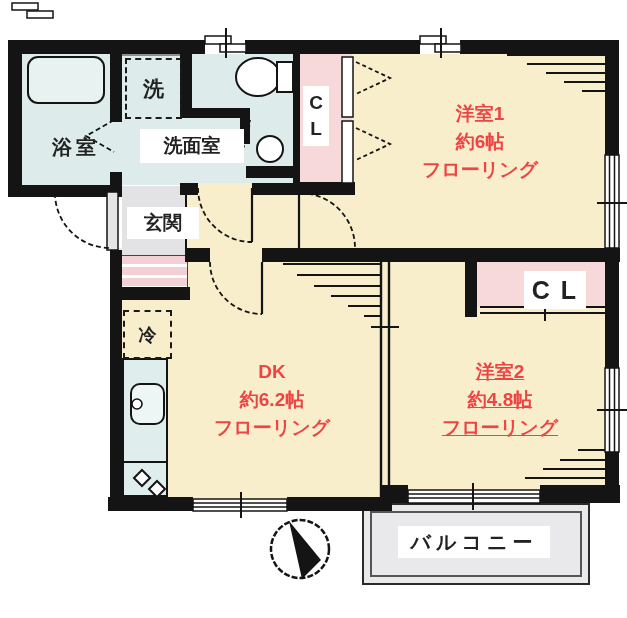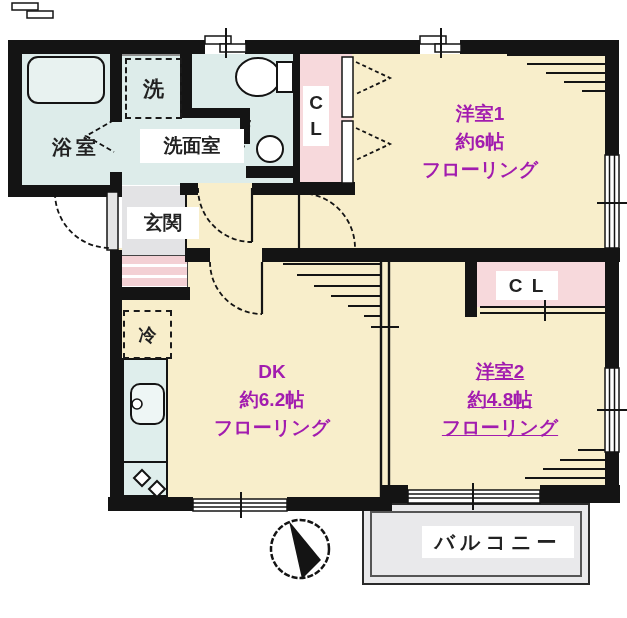--- a/index.html
+++ b/index.html
@@ -2,21 +2,21 @@
 <html><head>
 <meta charset="utf-8">
 <style>
   html,body{margin:0;padding:0;background:#fff;}
   #plan{position:relative;width:627px;height:618px;background:#ffffff;overflow:hidden;
         font-family:"Liberation Sans","DejaVu Sans",sans-serif;}
   .floor{position:absolute;}
   .w{position:absolute;background:#141414;}
   .lbl{position:absolute;font-weight:600;color:#222;white-space:nowrap;}
   .whitebox{background:#ffffff;display:flex;align-items:center;justify-content:center;}
-  .roomtext{position:absolute;text-align:center;font-size:19px;line-height:28px;font-weight:600;color:#a21caf;}
+  .roomtext{position:absolute;text-align:center;font-size:19px;line-height:28px;font-weight:600;color:#ef4444;}
   .dashedbox{position:absolute;border:2px dashed #1a1a1a;display:flex;align-items:center;justify-content:center;
              font-weight:600;color:#222;}
   svg{position:absolute;left:0;top:0;pointer-events:none;}
 </style>
 </head>
 <body>
 
 <div id="plan">
 
   <div class="floor" style="left:22px;top:54px;width:278px;height:131px;background:#ddecea;"></div>
@@ -192,21 +192,21 @@
     <span>洗面室</span>
   </div>
   <div class="lbl whitebox" style="left:127px;top:207px;width:72px;height:32px;font-size:19px;">
     <span>玄関</span>
   </div>
 
   <div class="lbl whitebox" style="left:303px;top:86px;width:26px;height:60px;flex-direction:column;font-size:19px;line-height:26px;">
     <span>C</span>
     <span>L</span>
   </div>
-  <div class="lbl whitebox" style="left:496px;top:271px;width:62px;height:29px;font-size:19px;letter-spacing:2px;">
+  <div class="lbl whitebox" style="left:524px;top:271px;width:62px;height:38px;font-size:25px;letter-spacing:2px;">
     <span>C L</span>
   </div>
 
   <div class="roomtext" style="left:390px;top:100px;width:180px;">
     <div>洋室1</div>
     <div>約6帖</div>
     <div>フローリング</div>
   </div>
 
   <div class="roomtext" style="left:182px;top:358px;width:180px;">
@@ -214,17 +214,17 @@
     <div>約6.2帖</div>
     <div>フローリング</div>
   </div>
 
   <div class="roomtext" style="left:410px;top:358px;width:180px;text-decoration:underline;">
     <div>洋室2</div>
     <div>約4.8帖</div>
     <div>フローリング</div>
   </div>
 
-  <div class="lbl whitebox" style="left:398px;top:526px;width:152px;height:32px;font-size:20px;letter-spacing:5px;margin-left:24px;">
+  <div class="lbl whitebox" style="left:398px;top:526px;width:152px;height:32px;font-size:20px;letter-spacing:5px;">
     <span>バルコニー</span>
   </div>
 
 </div>
 
 </body></html>

